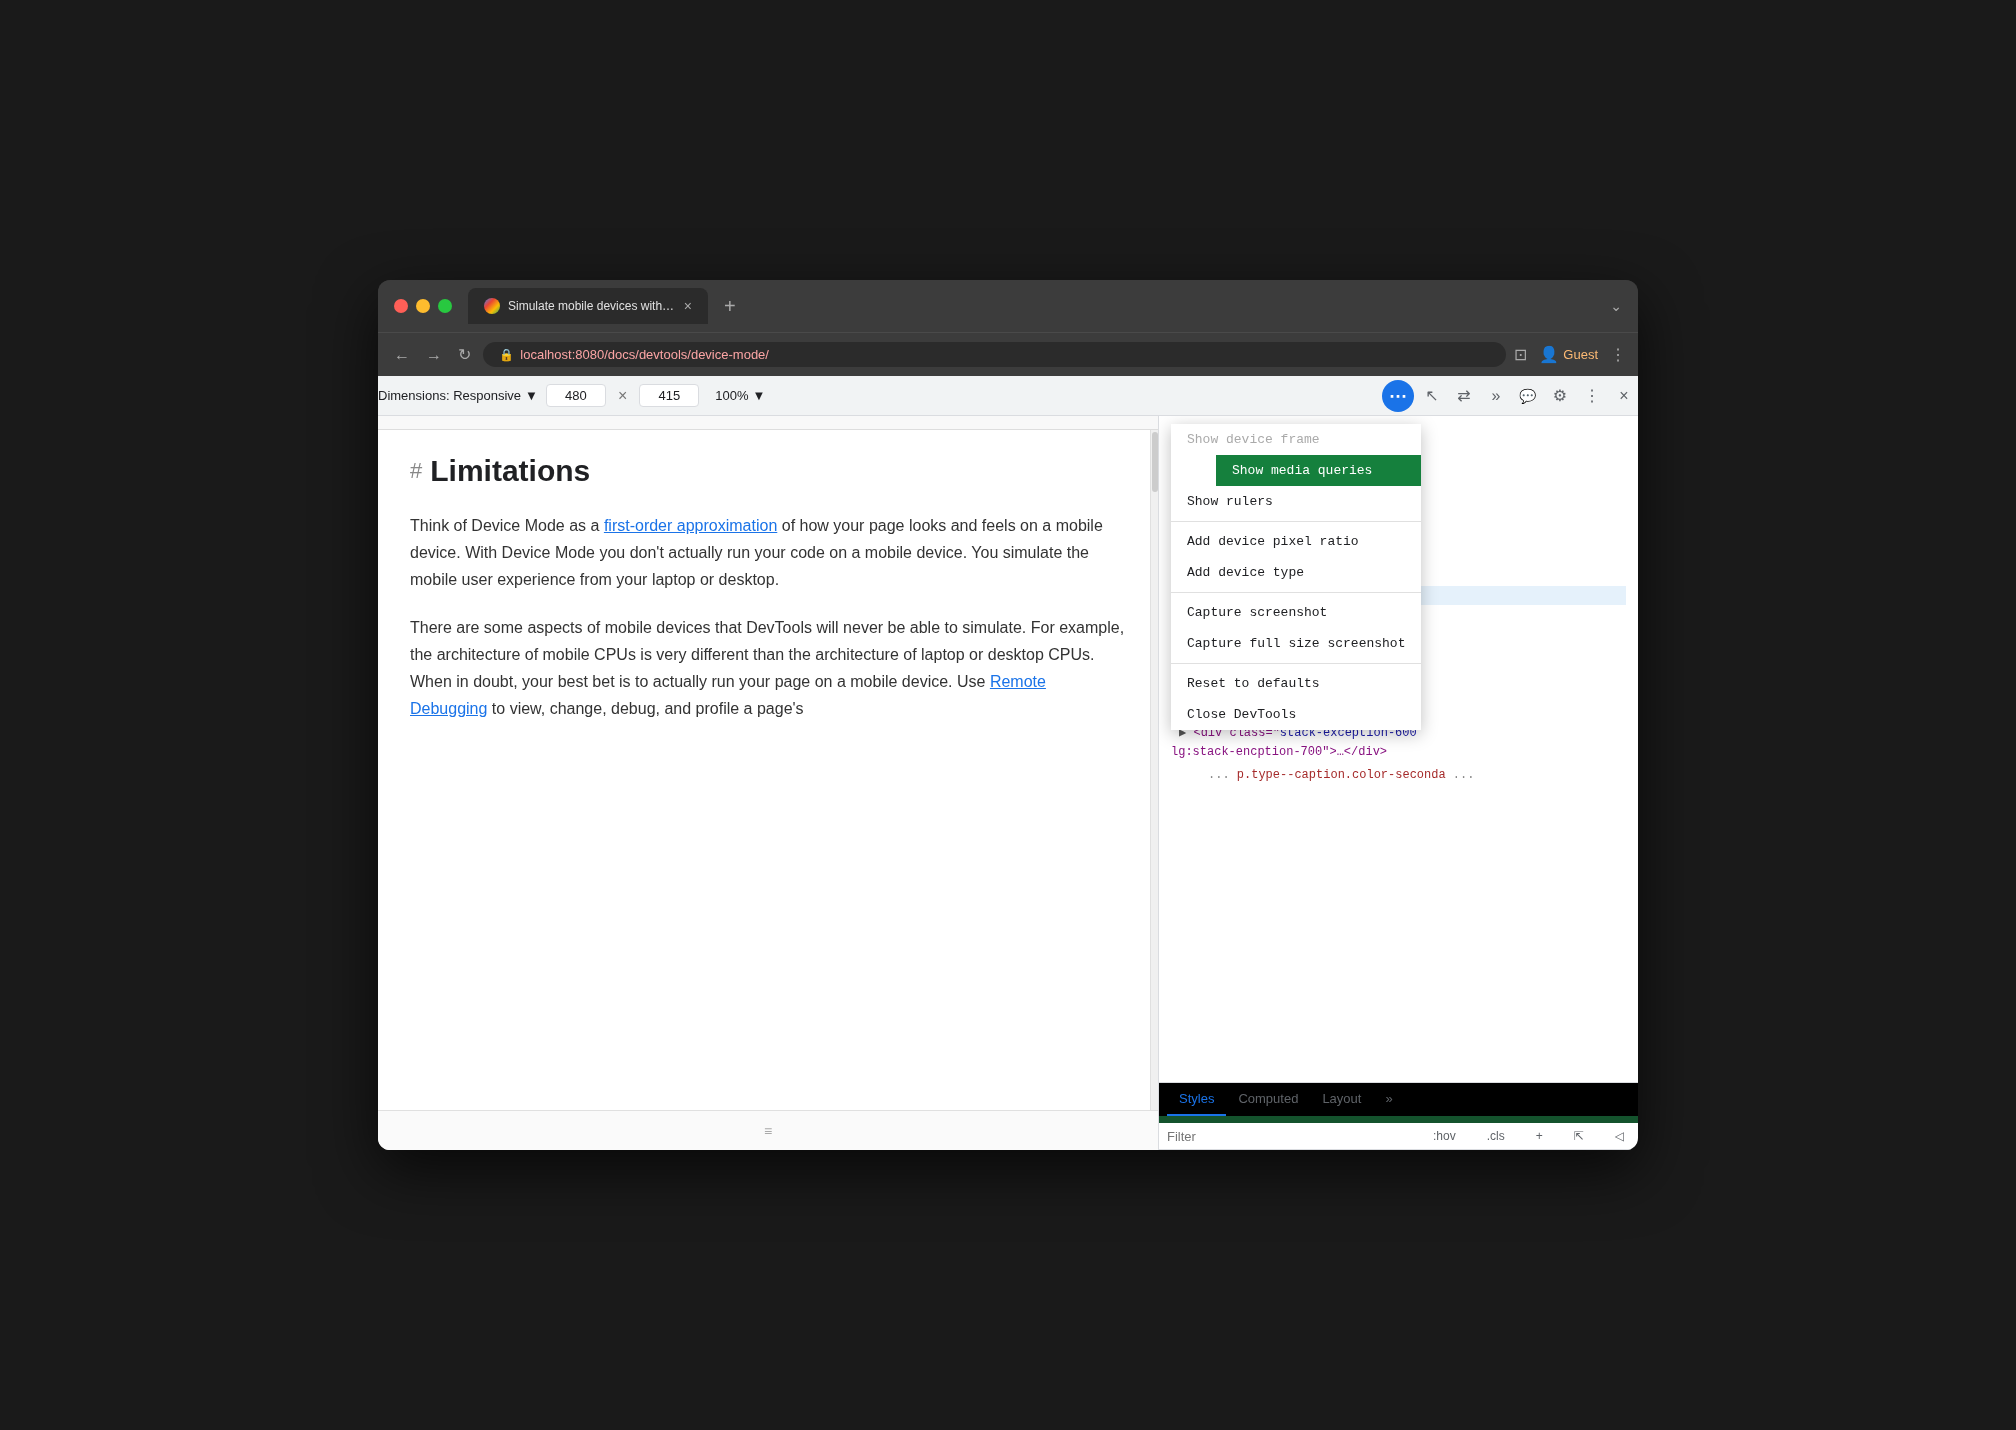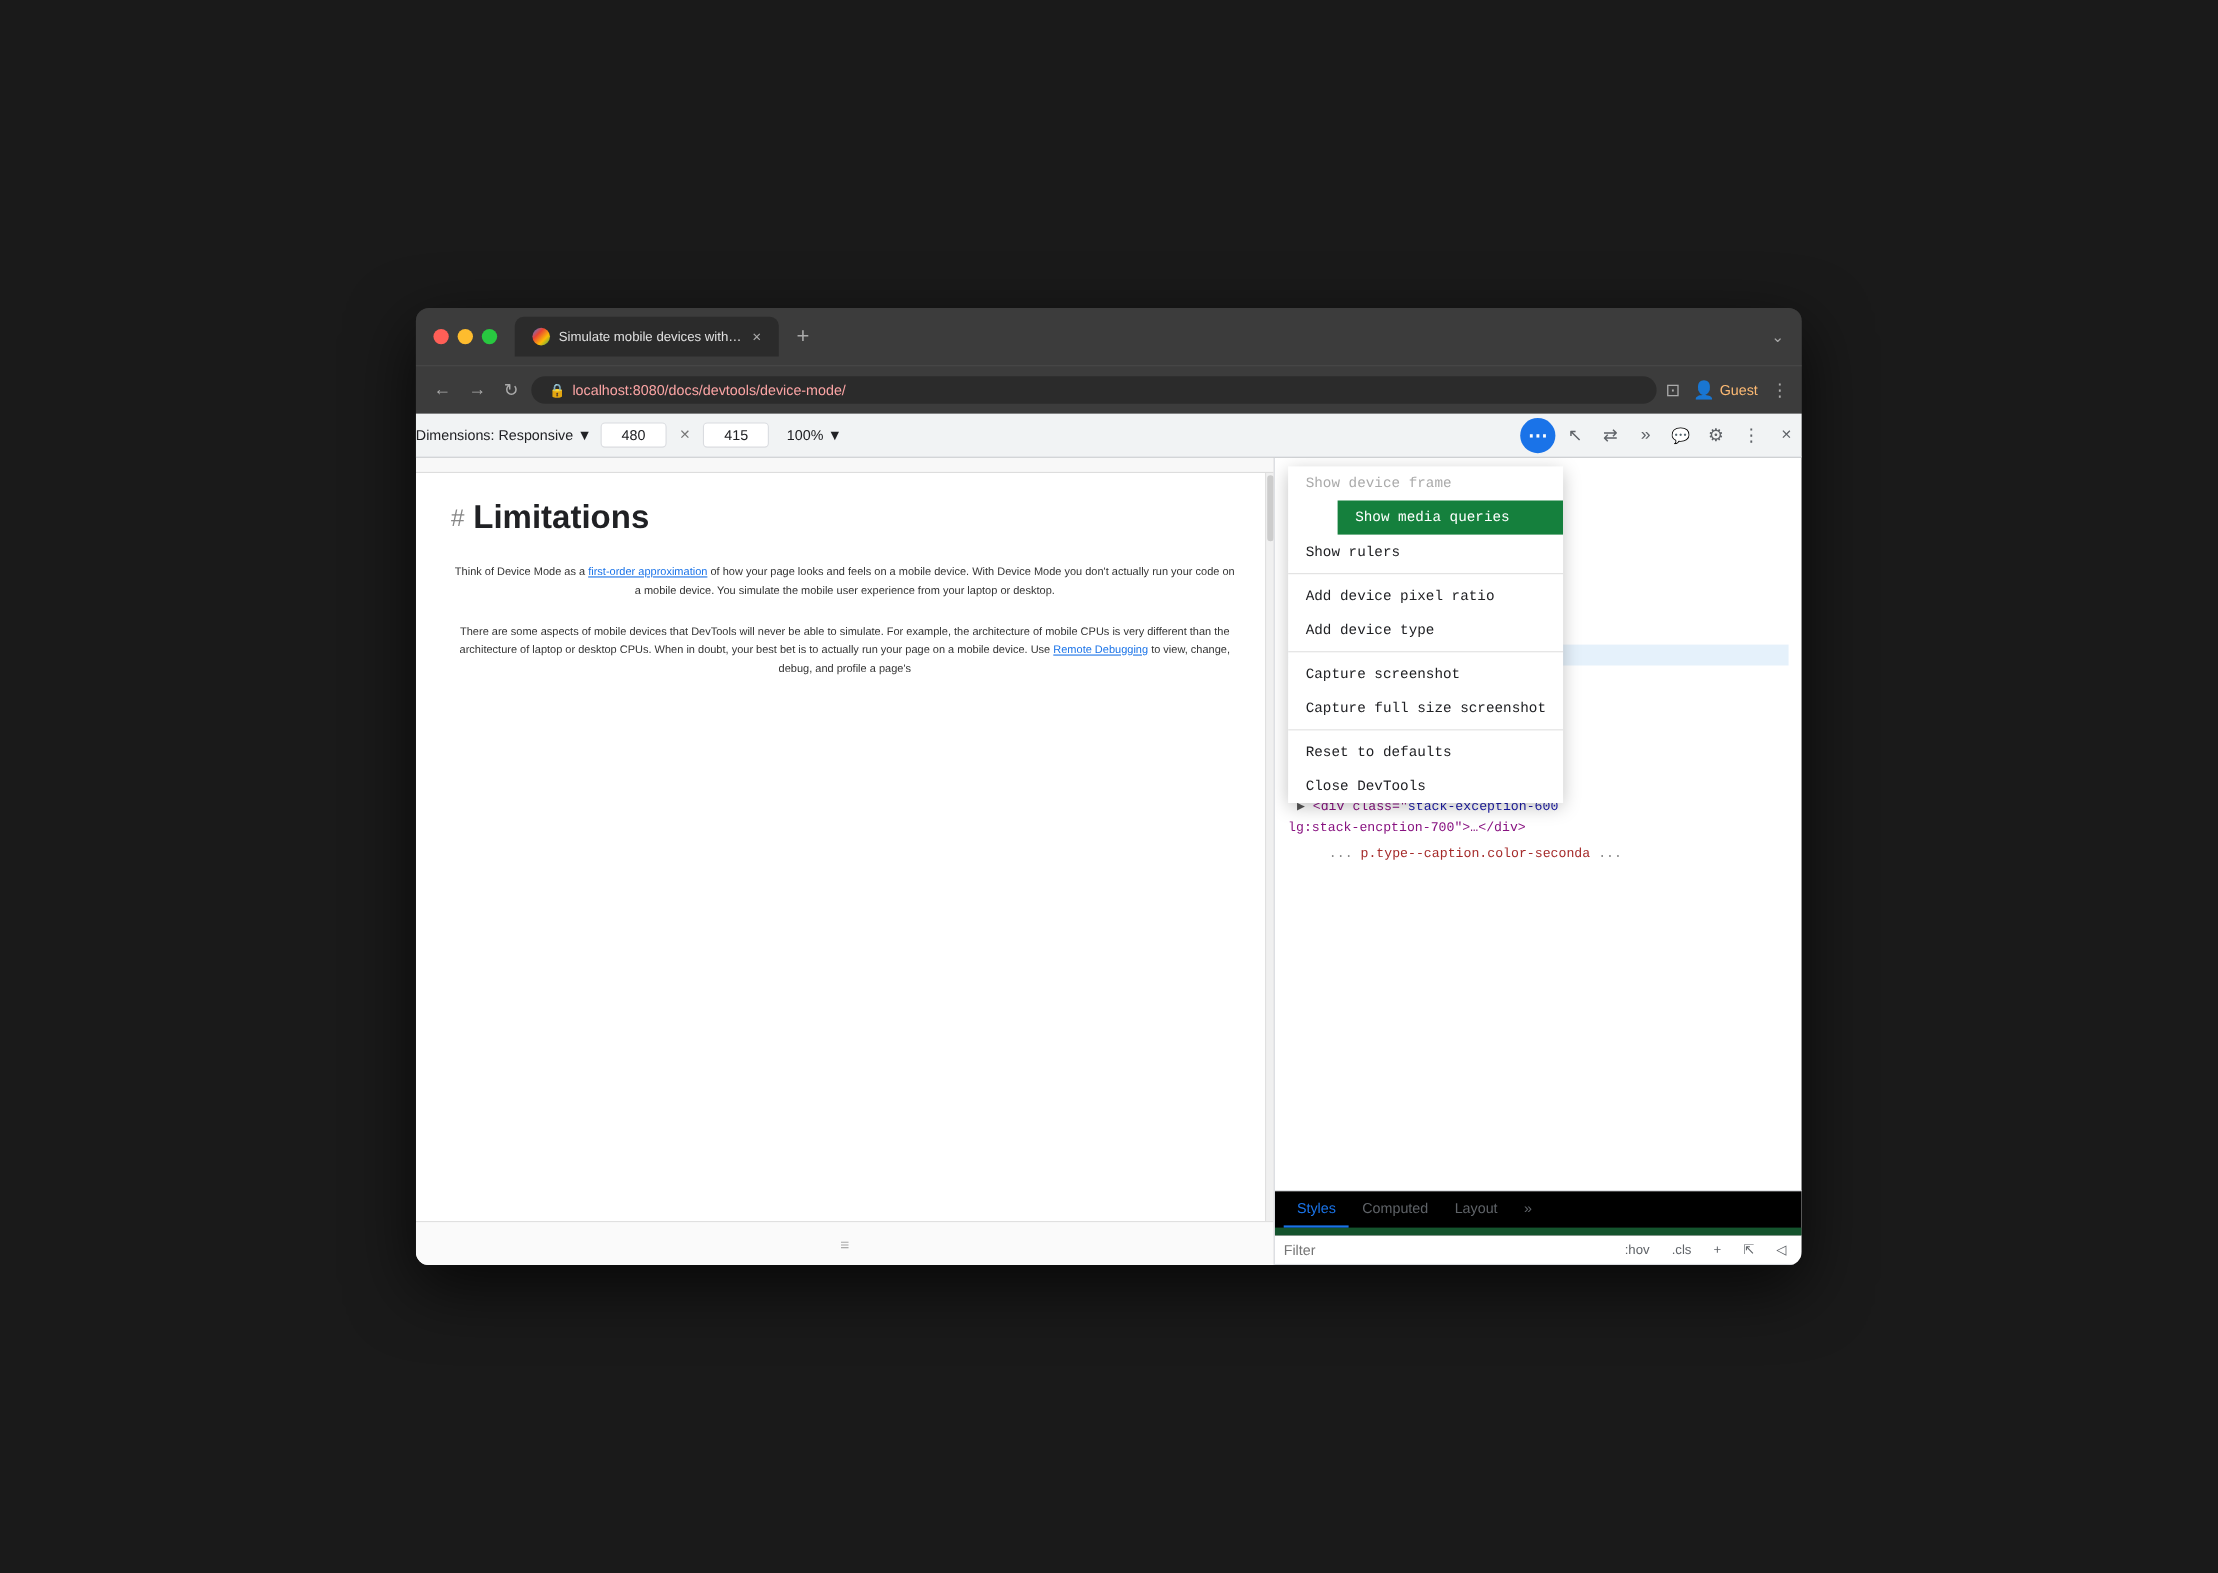--- a/index.html
+++ b/index.html
@@ -243,25 +243,24 @@
     .heading-hash {
       color: #888;
       font-size: 22px;
     }
     .heading-text {
       font-size: 30px;
       font-weight: 700;
       color: #202124;
     }
     .page-para {
-      font-size: 10px;
+      font-size: 16px;
       line-height: 1.7;
       color: #333;
       margin-bottom: 20px;
-      text-align: center;
     }
     .page-link {
       color: #1a73e8;
       text-decoration: underline;
     }
     .page-scrollbar {
       position: absolute;
       right: 0;
       top: 14px;
       bottom: 40px;
@@ -356,21 +355,21 @@
     .filter-input {
       flex: 1;
       border: none;
       font-size: 13px;
       color: #333;
       outline: none;
       background: transparent;
     }
     .filter-btns {
       display: flex;
-      gap: 8px;
+      gap: 19px;
     }
     .filter-btn {
       font-size: 12px;
       color: #5f6368;
       cursor: pointer;
       padding: 2px 6px;
       border-radius: 4px;
     }
     
     .context-menu-overlay {

